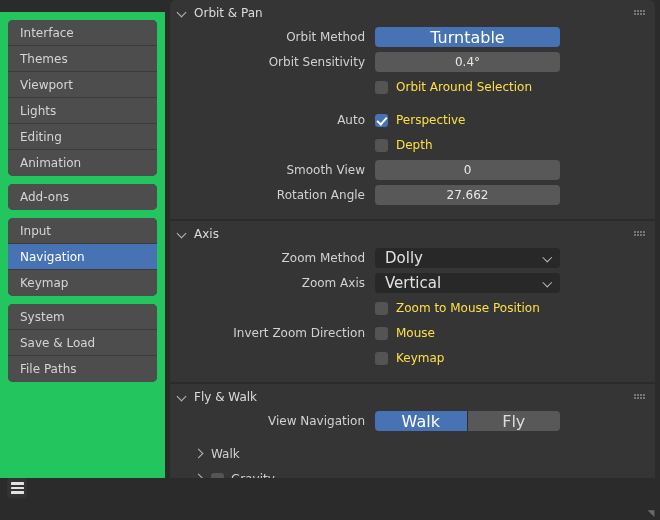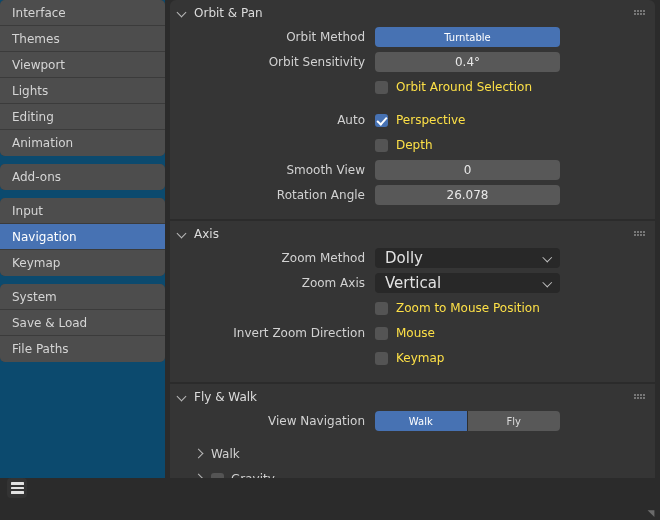--- a/index.html
+++ b/index.html
@@ -18,24 +18,25 @@
   #app {
     position: relative;
     width: 660px;
     height: 520px;
     background: #2b2b2b;
   }
 
   
   #sidebar {
     position: absolute;
-    left: 0; top: 0;
+    left: 0; top: 12px;
     width: 165px;
     height: 478px;
-    background: #0c4a6e;
+    background: #22c55e;
+    padding: 8px;
   }
 
   .nav-group {
     margin-bottom: 8px;
     border-radius: 5px;
     overflow: hidden;
     background: #3b3b3b;
   }
   .nav-group:last-child { margin-bottom: 8px; }
 
@@ -155,21 +156,21 @@
     display: flex;
     width: 185px;
     height: 20px;
     border-radius: 4px;
     overflow: hidden;
   }
   .seg > div {
     flex: 1 1 50%;
     background: #585858;
     color: #dcdcdc;
-    font-size: 10px;
+    font-size: 16px;
     display: flex;
     align-items: center;
     justify-content: center;
     cursor: pointer;
     border-right: 1px solid #2e2e2e;
   }
   .seg > div:last-child { border-right: none; }
   .seg > div.on {
     background: #4772b3;
     color: #ffffff;
@@ -410,21 +411,21 @@
         <div class="row">
           <div class="lbl">Smooth View</div>
           <div class="ctl">
             <div class="numfield">0</div>
           </div>
         </div>
 
         <div class="row">
           <div class="lbl">Rotation Angle</div>
           <div class="ctl">
-            <div class="numfield">26.078</div>
+            <div class="numfield">27.662</div>
           </div>
         </div>
 
       </div>
     </div>
 
     <div class="panel">
       <div class="panel-header">
         <span class="chev-down"></span>
         <span class="panel-title">Axis</span>

